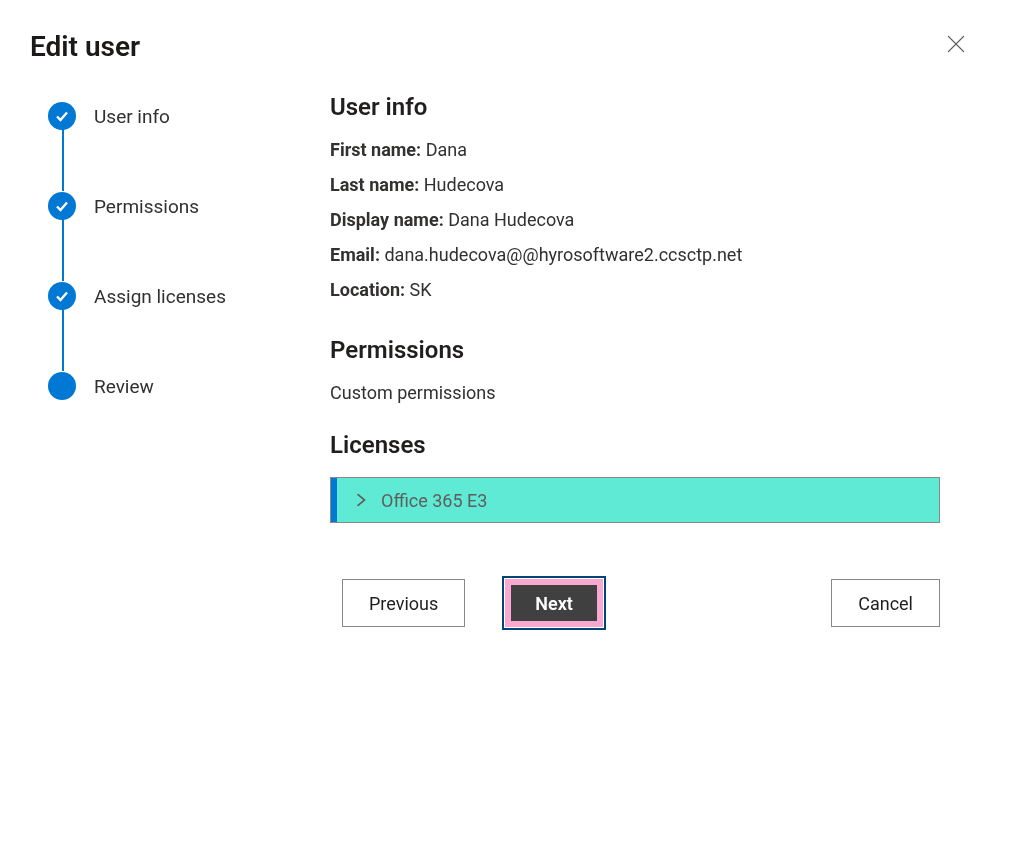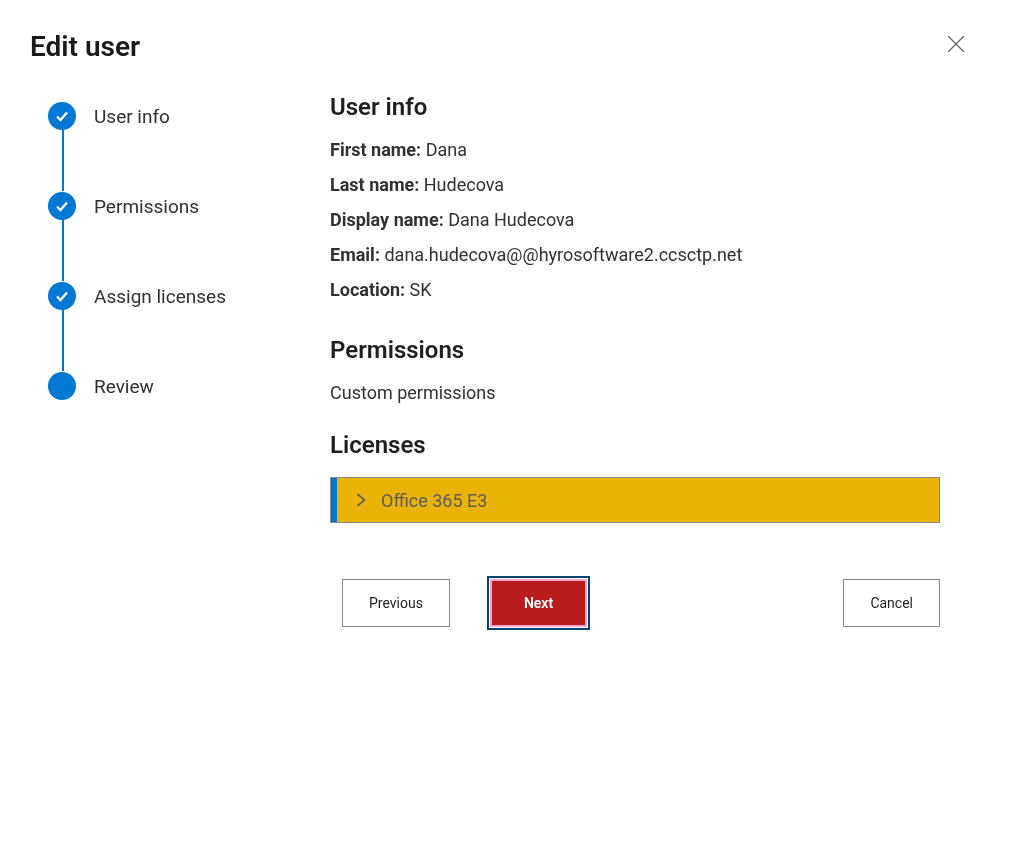--- a/index.html
+++ b/index.html
@@ -127,21 +127,21 @@
     font-size: 18px;
     color: #323130;
     margin-bottom: 28px;
   }
   .section-spacer { height: 22px; }
 
   
   .license-row {
     margin-top: 12px;
     border: 1px solid #8a8886;
-    background: #eab308;
+    background: #5eead4;
     display: flex;
     align-items: center;
     height: 46px;
     padding: 0 14px 0 0;
     cursor: pointer;
     position: relative;
   }
   .license-row .accent-bar {
     width: 6px; height: 100%;
     background: #0078d4;
@@ -160,36 +160,36 @@
   }
 
   
   .footer {
     margin-top: 56px;
     display: flex;
     align-items: center;
     padding-left: 12px;
   }
   .btn {
-    font-size: 14px;
+    font-size: 18px;
     height: 48px;
     padding: 0 26px;
     border: 1px solid #8a8886;
     background: #fff;
     color: #201f1e;
     cursor: pointer;
     font-family: inherit;
   }
   .btn.primary {
-    background: #b91c1c;
+    background: #404040;
     color: #fff;
-    border: 2px solid #f9a8d4;
+    border: 6px solid #f9a8d4;
     outline: 2px solid #004578;
     outline-offset: 1px;
-    padding: 0 32px;
+    padding: 0 24px;
     font-weight: 600;
   }
   .footer .btn-prev { margin-right: 40px; }
   .footer .btn-next { margin-right: auto; }
   .footer .btn-cancel { margin-left: 8px; }
   .footer .spacer { flex: 1; }
 </style>
 </head>
 <body>
 

